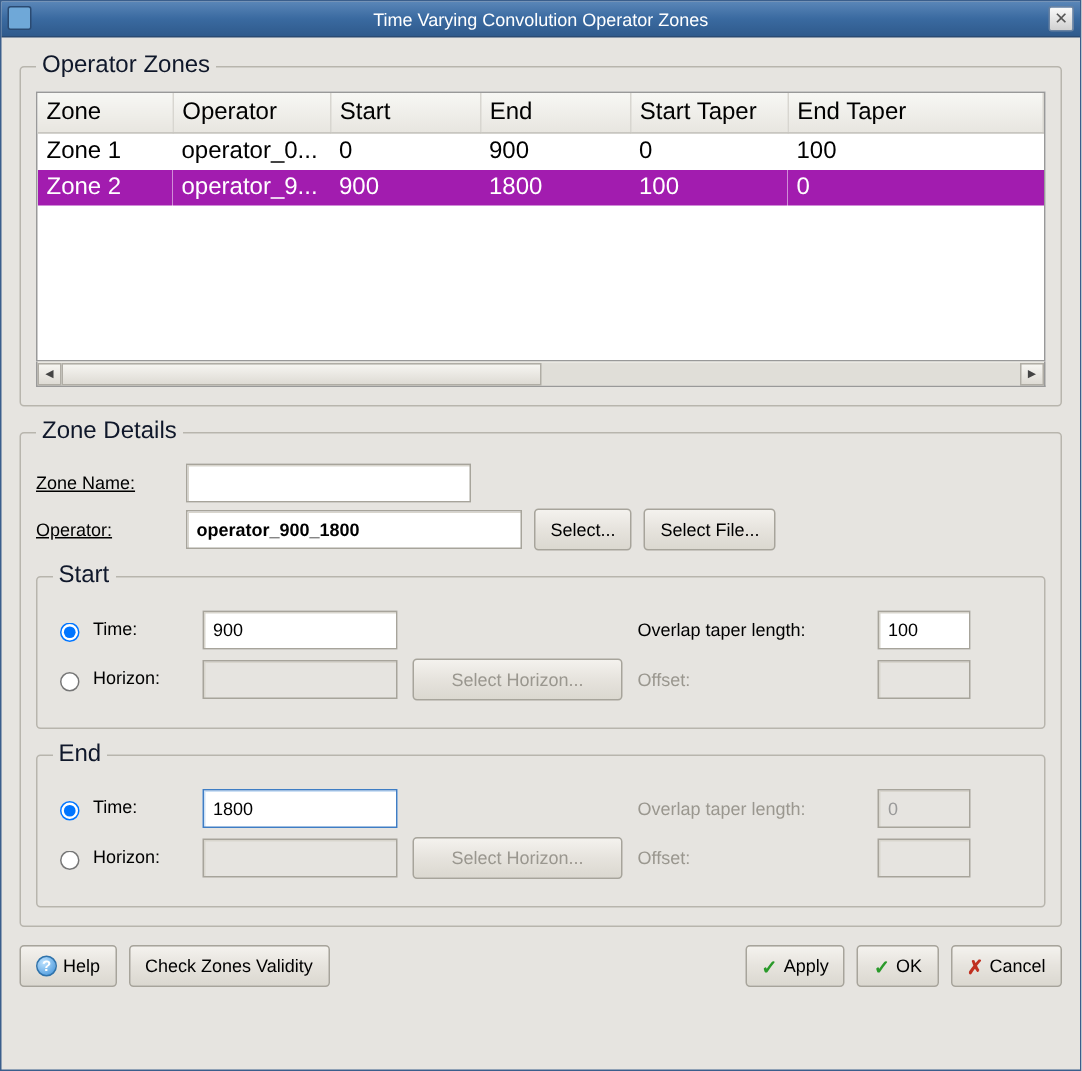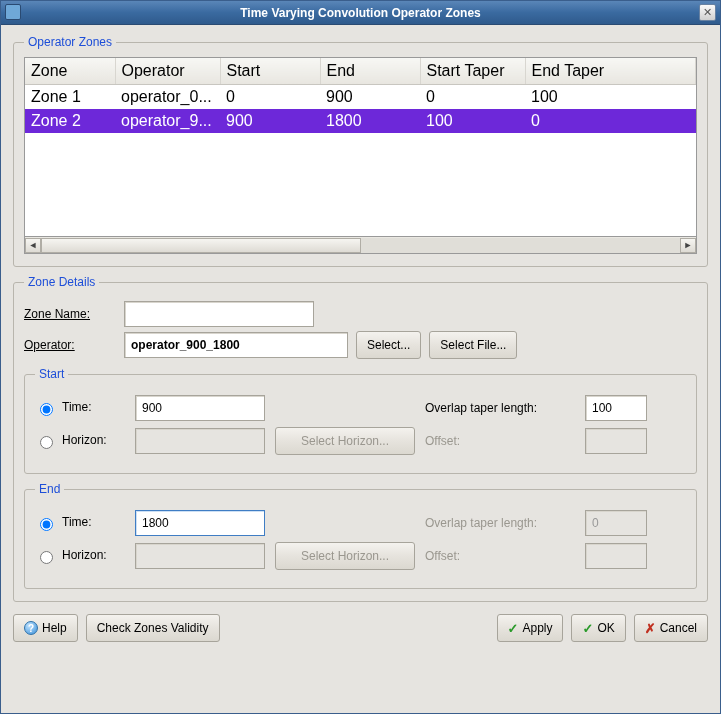--- a/index.html
+++ b/index.html
@@ -19,21 +19,21 @@
     flex-direction: column;
   }
   .titlebar {
     height: 24px;
     background: linear-gradient(to bottom, #5a86b8 0%, #3a6aa0 50%, #2f5a8c 100%);
     color: #fff;
     display: flex;
     align-items: center;
     justify-content: center;
     position: relative;
-    font-weight: bold;
+    font-weight: normal;
     font-size: 12px;
     border-bottom: 1px solid #2a4a72;
     text-align: right;
   }
   .titlebar .sysicon {
     position: absolute;
     left: 4px;
     top: 3px;
     width: 16px;
     height: 16px;
@@ -66,22 +66,22 @@
   }
   fieldset {
     border: 1px solid #b8b5ad;
     border-radius: 3px;
     padding: 8px 10px 12px 10px;
     margin: 0;
     background: #e6e4e0;
   }
   legend {
     padding: 0 4px;
-    font-size: 12px;
-    color: #1d4ed8;
+    font-size: 16px;
+    color: #0f172a;
   }
   .zones-area {
     display: flex;
     gap: 8px;
     align-items: flex-start;
   }
   .table-wrap {
     flex: 1;
     display: flex;
     flex-direction: column;
@@ -109,21 +109,21 @@
     color: #000;
   }
   table.zones td {
     padding: 3px 6px;
     border: none;
     white-space: nowrap;
     overflow: hidden;
     text-overflow: ellipsis;
   }
   table.zones tr.selected td {
-    background: #6d28d9;
+    background: #a21caf;
     color: #fff;
   }
   .hscroll {
     height: 17px;
     background: #eae8e2;
     border: 1px solid #999;
     border-top: none;
     position: relative;
     display: flex;
     align-items: center;

